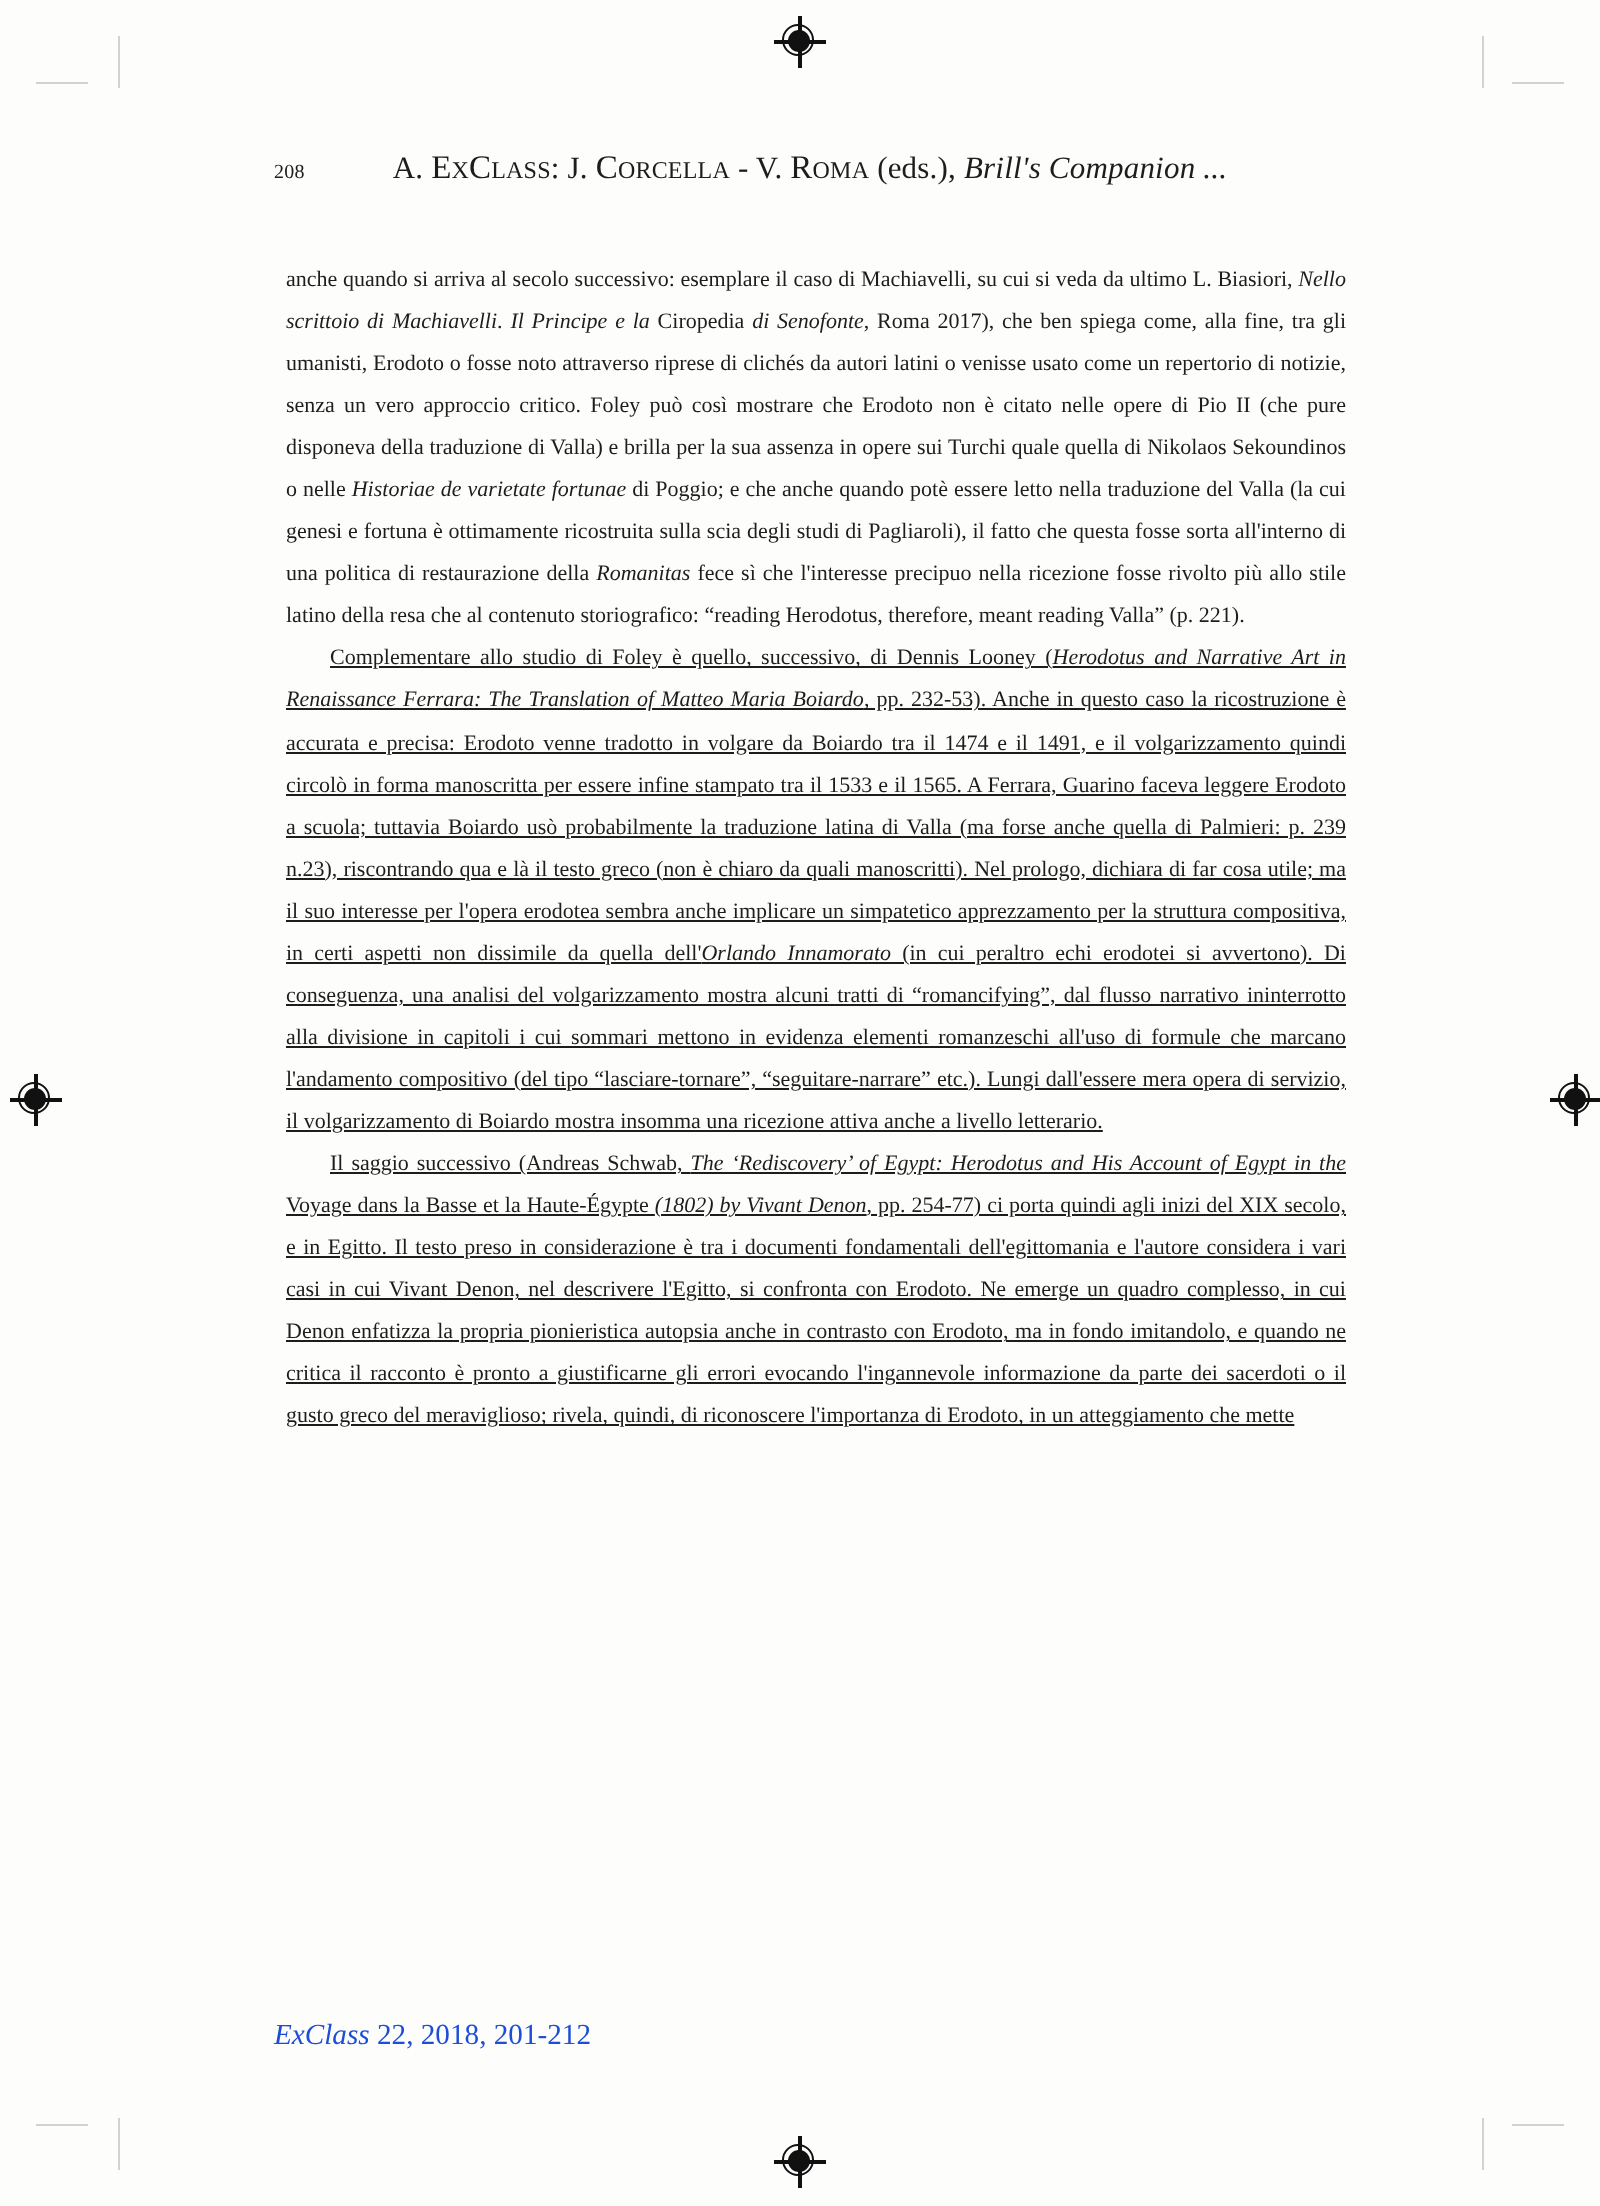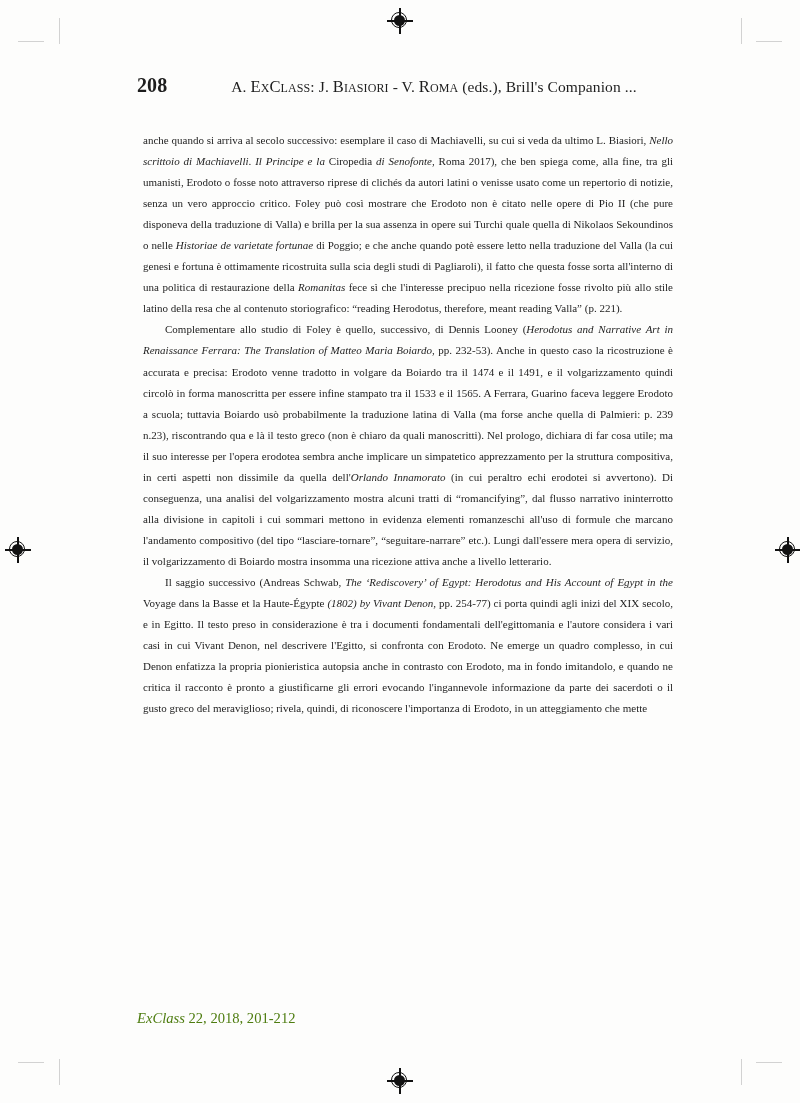--- a/index.html
+++ b/index.html
@@ -78,59 +78,61 @@
   .running-head {
     position: absolute;
     left: 137px;
     top: 74px;
     width: 530px;
     font-size: 15.5px;
     letter-spacing: 0.1px;
     white-space: nowrap;
   }
   .folio {
-    font-weight: bold;
-    font-size: 20px;
-    margin-right: 64px;
+    font-weight: normal;
+    font-size: 10px;
+    margin-right: 44px;
   }
   .sc {
     font-variant: small-caps;
     font-size: 16.5px;
   }
   .head-title {
+    font-style: italic;
   }
 
   
   .textblock {
     position: absolute;
     left: 143px;
     top: 130px;
     width: 530px;
     font-size: 11px;
     line-height: 21.05px;
     text-align: justify;
     text-justify: inter-word;
     hyphens: none;
   }
   .textblock p {
     margin: 0;
     text-indent: 0;
   }
   .textblock p.indent {
     text-indent: 22px;
+    text-decoration: underline;
   }
   i, .it { font-style: italic; }
 
   
   .footer {
     position: absolute;
     left: 137px;
     top: 1010px;
     font-size: 14.6px;
-    color: #4d7c0f;
+    color: #1d4ed8;
   }
   .footer .journal { font-style: italic; }
 </style>
 </head>
 <body>
 
 <div class="page">
 
   <div class="crop-mark crop-v ctl-v"></div>
   <div class="crop-mark crop-h ctl-h"></div>
@@ -160,21 +162,21 @@
       <div class="dot"></div>
   </div>
   <div class="reg-mark reg-right">
     <div class="cross-h"></div>
       <div class="cross-v"></div>
     <div class="ring"></div>
       <div class="dot"></div>
   </div>
 
   <div class="running-head">
-    <span class="folio">208</span><span>A. </span><span class="sc">ExClass</span><span>: </span><span>J. </span><span class="sc">Biasiori</span><span> - </span><span>V. </span><span class="sc">Roma</span><span> (eds.), </span><span class="head-title">Brill's Companion ...</span>
+    <span class="folio">208</span><span>A. </span><span class="sc">ExClass</span><span>: </span><span>J. </span><span class="sc">Corcella</span><span> - </span><span>V. </span><span class="sc">Roma</span><span> (eds.), </span><span class="head-title">Brill's Companion ...</span>
   </div>
 
   <div class="textblock" id="textblock">
       <p><span>anche quando si arriva al secolo successivo: esemplare il caso di Machiavelli, su cui si veda da ultimo L. Biasiori, </span><i>Nello scrittoio di Machiavelli</i><span>. </span><i>Il Principe e la</i><span> Ciropedia </span><i>di Senofonte</i><span>, Roma 2017), che ben spiega come, alla fine, tra gli umanisti, Erodoto o fosse noto attraverso riprese di clichés da autori latini o venisse usato come un repertorio di notizie, senza un vero approccio critico. Foley può così mostrare che Erodoto non è citato nelle opere di Pio II (che pure disponeva della traduzione di Valla) e brilla per la sua assenza in opere sui Turchi quale quella di Nikolaos Sekoundinos o nelle </span><i>Historiae de varietate fortunae</i><span> di Poggio; e che anche quando potè essere letto nella traduzione del Valla (la cui genesi e fortuna è ottimamente ricostruita sulla scia degli studi di Pagliaroli), il fatto che questa fosse sorta all'interno di una politica di restaurazione della </span><i>Romanitas</i><span> fece sì che l'interesse precipuo nella ricezione fosse rivolto più allo stile latino della resa che al contenuto storiografico: “reading Herodotus, therefore, meant reading Valla” (p. 221).</span></p>
       <p class="indent"><span>Complementare allo studio di Foley è quello, successivo, di Dennis Looney (</span><i>Herodotus and Narrative Art in Renaissance Ferrara: The Translation of Matteo Maria Boiardo</i><span>, pp. 232-53). Anche in questo caso la ricostruzione è accurata e precisa: Erodoto venne tradotto in volgare da Boiardo tra il 1474 e il 1491, e il volgarizzamento quindi circolò in forma manoscritta per essere infine stampato tra il 1533 e il 1565. A Ferrara, Guarino faceva leggere Erodoto a scuola; tuttavia Boiardo usò probabilmente la traduzione latina di Valla (ma forse anche quella di Palmieri: p. 239 n.23), riscontrando qua e là il testo greco (non è chiaro da quali manoscritti). Nel prologo, dichiara di far cosa utile; ma il suo interesse per l'opera erodotea sembra anche implicare un simpatetico apprezzamento per la struttura compositiva, in certi aspetti non dissimile da quella dell'</span><i>Orlando Innamorato</i><span> (in cui peraltro echi erodotei si avvertono). Di conseguenza, una analisi del volgarizzamento mostra alcuni tratti di “romancifying”, dal flusso narrativo ininterrotto alla divisione in capitoli i cui sommari mettono in evidenza elementi romanzeschi all'uso di formule che marcano l'andamento compositivo (del tipo “lasciare-tornare”, “seguitare-narrare” etc.). Lungi dall'essere mera opera di servizio, il volgarizzamento di Boiardo mostra insomma una ricezione attiva anche a livello letterario.</span></p>
       <p class="indent"><span>Il saggio successivo (Andreas Schwab, </span><i>The ‘Rediscovery’ of Egypt: Herodotus and His Account of Egypt in the</i><span> Voyage dans la Basse et la Haute-Égypte </span><i>(1802) by Vivant Denon</i><span>, pp. 254-77) ci porta quindi agli inizi del XIX secolo, e in Egitto. Il testo preso in considerazione è tra i documenti fondamentali dell'egittomania e l'autore considera i vari casi in cui Vivant Denon, nel descrivere l'Egitto, si confronta con Erodoto. Ne emerge un quadro complesso, in cui Denon enfatizza la propria pionieristica autopsia anche in contrasto con Erodoto, ma in fondo imitandolo, e quando ne critica il racconto è pronto a giustificarne gli errori evocando l'ingannevole informazione da parte dei sacerdoti o il gusto greco del meraviglioso; rivela, quindi, di riconoscere l'importanza di Erodoto, in un atteggiamento che mette</span></p>
     </div>
 
   <div class="footer">
     <span class="journal">ExClass</span><span> 22, 2018, 201-212</span>

